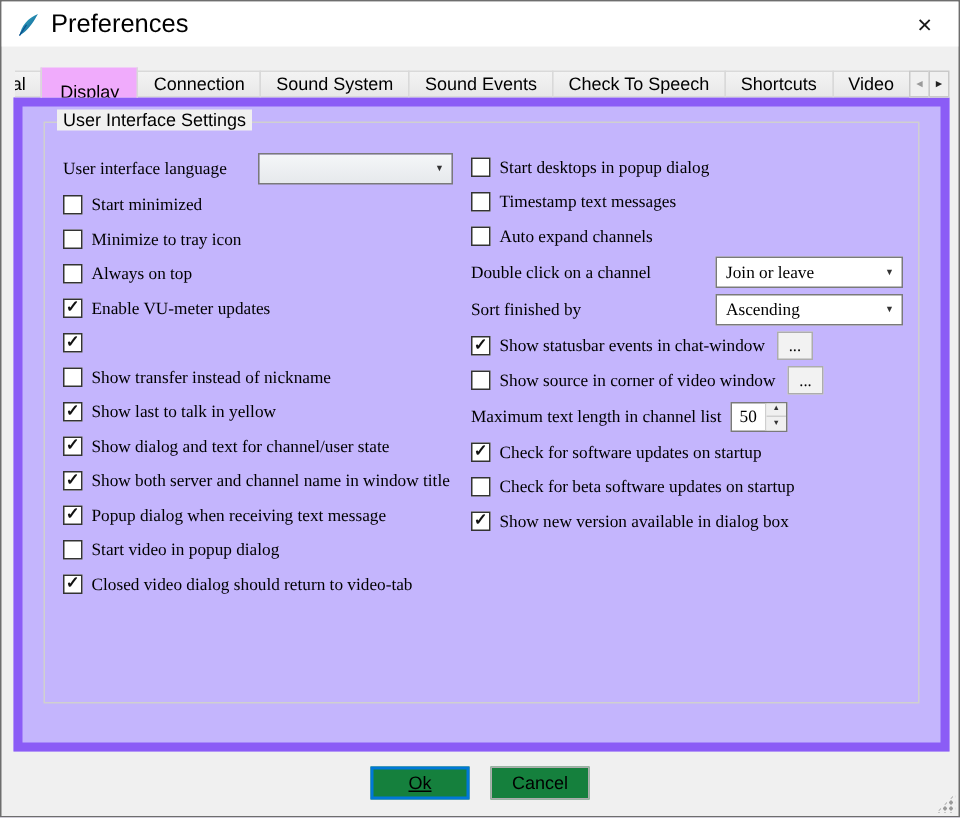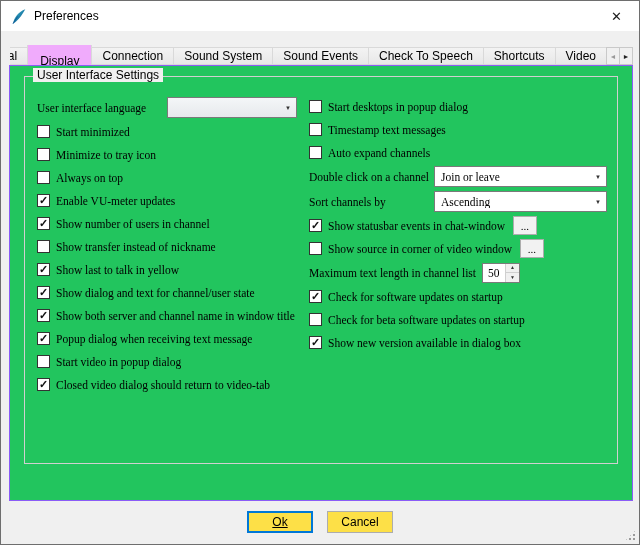--- a/index.html
+++ b/index.html
@@ -5,71 +5,71 @@
   html,body{margin:0;padding:0;background:#ffffff;}
   *{box-sizing:border-box;}
   .window{
     position:relative;width:640px;height:545px;background:#f0f0f0;
     border:1px solid #6e6e6e;overflow:hidden;
     font-family:"Liberation Sans",sans-serif;font-size:12px;color:#000;
   }
   
   .titlebar{height:30px;background:#ffffff;display:flex;align-items:center;padding-left:8px;}
   .app-icon{width:18px;height:18px;display:flex;align-items:center;justify-content:center;}
-  .title{margin-left:7px;font-size:12px;}
+  .title{margin-left:7px;font-size:17px;}
   .close-btn{margin-left:auto;width:45px;height:30px;display:flex;align-items:center;justify-content:center;
     font-size:13px;color:#1a1a1a;cursor:default;}
   
   .tabstrip{position:absolute;left:9px;top:44px;width:596px;height:20px;display:flex;align-items:flex-end;
     overflow:hidden;z-index:2;justify-content:flex-end;}
   .tab{height:18px;line-height:17px;padding:0 10px;background:linear-gradient(#f3f3f3,#e8e8e8);
     border:1px solid #d9d9d9;white-space:nowrap;margin-right:-1px;cursor:default;}
   .tab.selected{height:21px;line-height:20px;background:#f0abfc;border-bottom:none;margin-bottom:-1px;
     position:relative;z-index:3;padding:15px 12px;}
   .tabscroll{position:absolute;right:6px;top:46px;z-index:4;display:flex;}
   .tsbtn{width:14px;height:18px;border:1px solid #c9c9c9;background:#f0f0f0;display:flex;align-items:center;
     justify-content:center;font-size:7px;color:#222;margin-left:-1px;}
   .tsbtn.dim{color:#9a9a9a;}
   
-  .tabpane{position:absolute;left:8px;top:64px;width:624px;height:436px;border:1px solid #8b5cf6;
-    background:#22c55e;z-index:1;}
+  .tabpane{position:absolute;left:8px;top:64px;width:624px;height:436px;border:6px solid #8b5cf6;
+    background:#c4b5fd;z-index:1;}
   .groupbox{position:absolute;left:14px;right:14px;top:10px;height:388px;border:1px solid #d0d0d0;}
   .legend{position:absolute;top:-9px;left:8px;background:#f0f0f0;padding:0 4px;font-size:12px;}
   .cols{display:flex;padding:18px 10px 0 12px;font-family:Liberation Serif, serif;}
   .col{display:flex;flex-direction:column;}
   .col.left{width:260px;margin-right:12px;flex:none;}
   .col.right{flex:1;min-width:0;}
   .row{height:23px;display:flex;align-items:center;}
   .combo-row{height:25px;}
   .lbl{white-space:nowrap;font-size:11.5px;}
   
   .cbrow{cursor:default;}
   .cb{width:13px;height:13px;border:1px solid #333;background:#fff;margin-right:6px;flex:none;
     display:flex;align-items:center;justify-content:center;font-size:11px;line-height:11px;color:#111;}
   .cb.checked::after{content:"✓";font-weight:bold;}
   
   .combo{height:21px;border:1px solid #7a7a7a;background:#fff;display:flex;align-items:center;
     margin-left:auto;flex:none;cursor:default;}
   .combo.w130{width:130px;}
-  .combo.w145{width:173px;}
+  .combo.w145{width:125px;}
   .combo.lang{background:linear-gradient(#f4f6f8,#e6e9ec);}
   .combo .val{flex:1;padding:0 6px;font-size:11.5px;white-space:nowrap;overflow:hidden;}
   .combo .arrow{width:16px;display:flex;align-items:center;justify-content:center;font-size:6px;color:#333;}
   
   .dots{width:24px;height:19px;border:1px solid #adadad;background:#f2f2f2;display:flex;align-items:center;
     justify-content:center;font-size:11px;margin-left:8px;flex:none;cursor:default;}
   
   .spin{width:38px;height:20px;border:1px solid #7a7a7a;background:#fff;display:flex;margin-left:6px;flex:none;}
   .spin .num{flex:1;display:flex;align-items:center;padding-left:5px;font-size:11.5px;}
   .sbtns{width:14px;display:flex;flex-direction:column;border-left:1px solid #cfcfcf;}
   .sb{flex:1;display:flex;align-items:center;justify-content:center;font-size:5px;color:#333;background:#f0f0f0;}
   .sb:first-child{border-bottom:1px solid #cfcfcf;}
   
   .btnrow{position:absolute;left:0;right:0;bottom:11px;display:flex;justify-content:center;gap:14px;}
-  .btn{min-width:66px;height:22px;border:1px solid #adadad;background:#fde047;font-family:"Liberation Sans",sans-serif;
+  .btn{min-width:66px;height:22px;border:1px solid #adadad;background:#15803d;font-family:"Liberation Sans",sans-serif;
     font-size:12px;display:flex;align-items:center;justify-content:center;padding:0 10px;cursor:default;}
   .btn.default{border:1px solid #0078d7;box-shadow:inset 0 0 0 1px #0078d7;}
   .btn.default .u{text-decoration:underline;}
   
   .grip{position:absolute;right:2px;bottom:2px;width:13px;height:13px;
     background-image:radial-gradient(circle,#9a9a9a 1.2px,transparent 1.4px);
     background-size:4px 4px;clip-path:polygon(100% 0,100% 100%,0 100%);}
 </style>
 </head>
 <body>
@@ -168,21 +168,20 @@
                 <span class="lbl">Always on top</span>
               </div>
 
               <div class="row cbrow">
                 <span class="cb checked"></span>
                 <span class="lbl">Enable VU-meter updates</span>
               </div>
 
               <div class="row cbrow">
                 <span class="cb checked"></span>
-                <span class="lbl">Show number of users in channel</span>
               </div>
 
               <div class="row cbrow">
                 <span class="cb"></span>
                 <span class="lbl">Show transfer instead of nickname</span>
               </div>
 
               <div class="row cbrow">
                 <span class="cb checked"></span>
                 <span class="lbl">Show last to talk in yellow</span>
@@ -236,21 +235,21 @@
 
           <div class="row combo-row">
             <span class="lbl">Double click on a channel</span>
             <div class="combo w145">
               <span class="val">Join or leave</span>
               <span class="arrow">▼</span>
             </div>
           </div>
 
           <div class="row combo-row">
-            <span class="lbl">Sort channels by</span>
+            <span class="lbl">Sort finished by</span>
             <div class="combo w145">
               <span class="val">Ascending</span>
               <span class="arrow">▼</span>
             </div>
           </div>
 
 
           <div class="row cbrow">
             <span class="cb checked"></span>
             <span class="lbl">Show statusbar events in chat-window</span>

